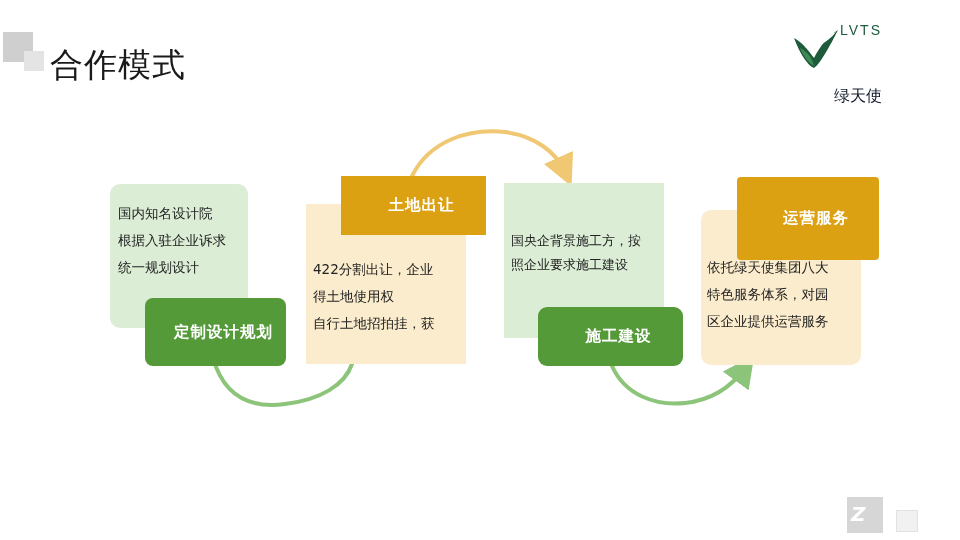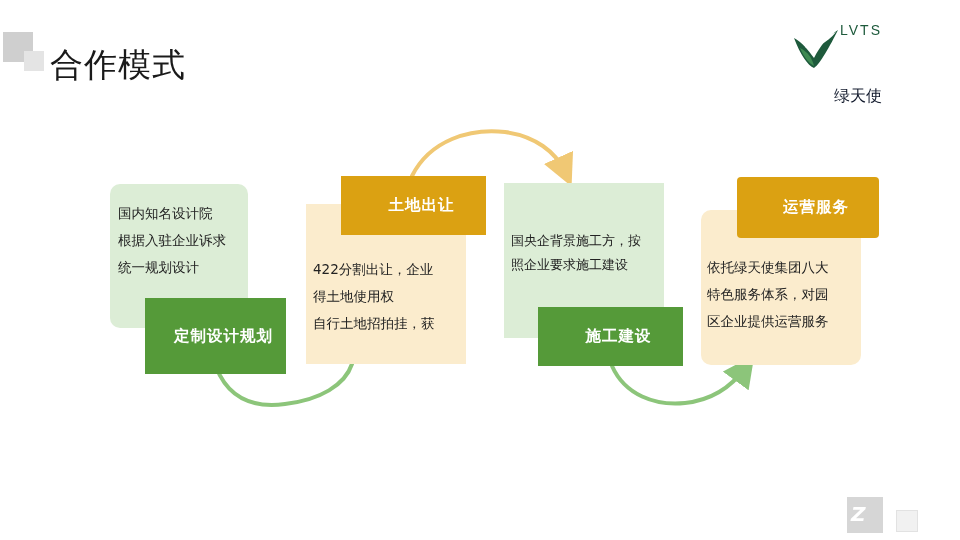--- a/index.html
+++ b/index.html
@@ -22,26 +22,26 @@
   .green-light { background: #dcedd6; }
   .beige { background: #fbeccd; }
 
   .card1 { left: 110px; top: 184px; width: 138px; height: 144px; border-radius: 10px; padding: 16px 0 0 8px; }
   .card2 { left: 306px; top: 204px; width: 160px; height: 160px; padding: 52px 0 14px 7px; }
   .card3 { left: 504px; top: 183px; width: 160px; height: 155px; padding: 46px 0 0 7px; font-size: 13px; line-height: 24px; }
   .card4 { left: 701px; top: 210px; width: 160px; height: 155px; border-radius: 10px; padding: 44px 0 0 6px; }
 
   .label { position: absolute; box-sizing: border-box; color: #fff; font-weight: bold; font-size: 15.5px;
            display: flex; align-items: center; justify-content: center; letter-spacing: 1px; padding-left: 16px; }
-  .green-dark { background: #559a39; }
+  .green-dark { background: #559a39; border-radius: 9px; }
   .gold { background: #dba112; }
-  .label1 { left: 145px; top: 298px; width: 141px; height: 76px; border-radius: 0; }
+  .label1 { left: 145px; top: 298px; width: 141px; height: 68px; border-radius: 8px; }
   .label2 { left: 341px; top: 176px; width: 145px; height: 59px; }
   .label3 { left: 538px; top: 307px; width: 145px; height: 59px; }
-  .label4 { left: 737px; top: 177px; width: 142px; height: 61px; border-radius: 4px; }
+  .label4 { left: 737px; top: 177px; width: 142px; height: 83px; border-radius: 4px; }
 
   svg.arrows { position: absolute; left: 0; top: 0; width: 960px; height: 540px; }
 
   .wm-a { left: 847px; top: 497px; width: 36px; height: 36px; background: #d6d6d6; }
   .wm-b { left: 896px; top: 510px; width: 22px; height: 22px; border: 1px solid #e2e2e2; background: #f1f1f1; box-sizing: border-box; }
   .wm-a span { position: absolute; left: 4px; top: 5px; font-size: 20px; color: #fff; font-weight: bold; font-style: italic; }
 </style>
 </head>
 <body>
 

